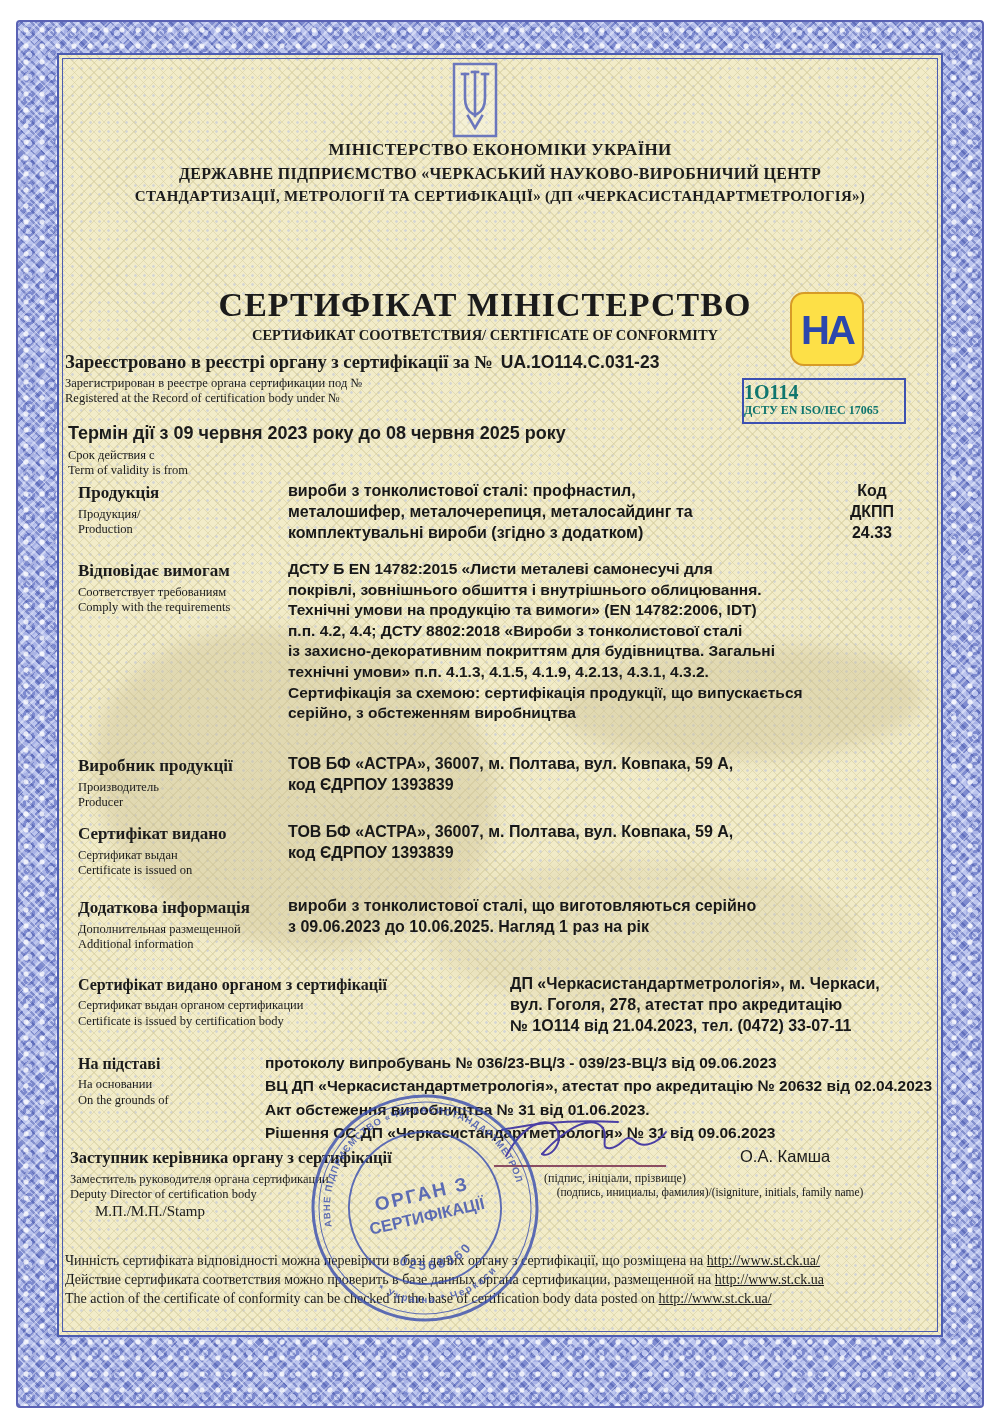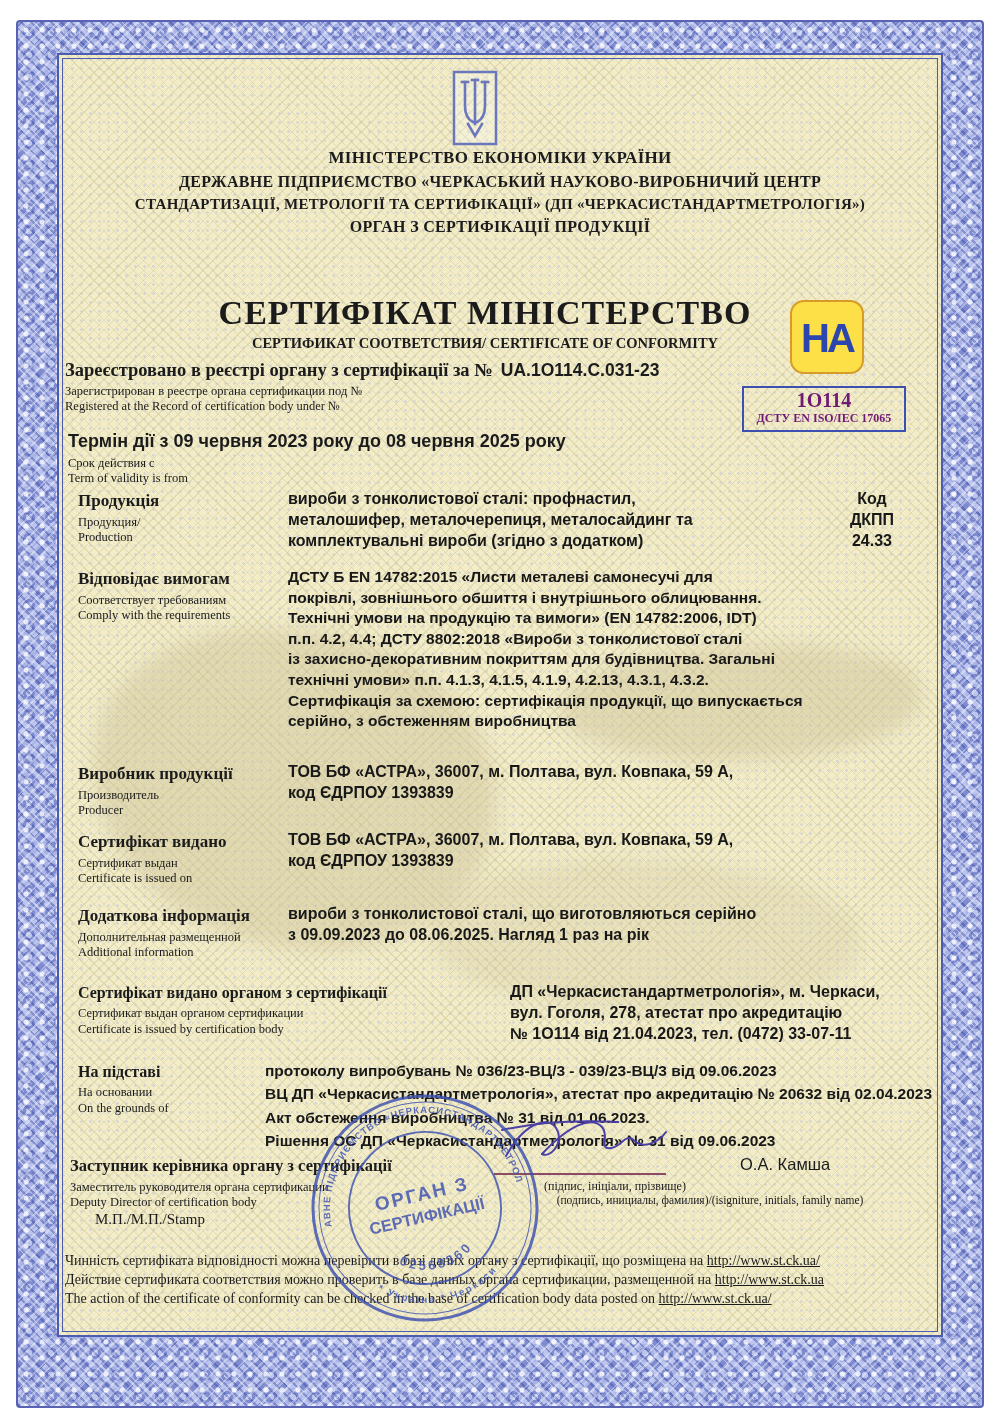--- a/index.html
+++ b/index.html
@@ -19,34 +19,34 @@
   .paper{position:absolute;left:57px;top:53px;right:57px;bottom:77px;
     border:2px solid #4c5cb0;
     background-color:#f2ecc9;
     background-image:
       repeating-linear-gradient(45deg, rgba(213,205,158,.55) 0 1px, transparent 1px 7px),
       repeating-linear-gradient(-45deg, rgba(213,205,158,.55) 0 1px, transparent 1px 7px),
       radial-gradient(rgba(170,182,228,.4) 1px, transparent 1.6px);
     background-size:auto, auto, 9px 9px;}
   .paper-line2{position:absolute;left:62px;top:58px;right:62px;bottom:82px;border:1px solid #4c5cb0;}
   .wm{position:absolute;background:rgba(203,191,148,.42);filter:blur(9px);z-index:1;}
-  .abs{position:absolute;z-index:2;margin-top:8px;}
+  .abs{position:absolute;z-index:2;}
   .center{text-align:center;}
   .serifB{font-family:"Liberation Serif",serif;font-weight:700;}
   .sans{font-family:"Liberation Sans",sans-serif;}
   .lbl1{font:700 17px/1.15 "Liberation Serif",serif;margin-bottom:4px;}
   .lbl1s{font:700 16px/1.15 "Liberation Serif",serif;margin-bottom:4px;}
   .lbl2{font:12.5px/1.22 "Liberation Serif",serif;}
   .val{font:700 16px/1.3 "Liberation Sans",sans-serif;color:#181818;}
   .val div{white-space:nowrap;}
   .val155{font:700 15.5px/1.33 "Liberation Sans",sans-serif;color:#181818;}
   .val155 div{white-space:nowrap;}
   .ministry div{letter-spacing:.3px;}
   .url{text-decoration:underline;}
-  .codebox{border:2px solid #3c50b2;color:#701a75;text-align:center;}
+  .codebox{border:2px solid #3c50b2;color:#0f766e;text-align:left;}
   .stampWrap{position:absolute;left:295px;top:1078px;width:260px;height:260px;
              transform:rotate(-13deg);opacity:.82;z-index:4;pointer-events:none;}
   .sigsvg{position:absolute;left:498px;top:1112px;z-index:4;pointer-events:none;}
   .footline{position:absolute;left:65px;font:14px "Liberation Serif",serif;white-space:nowrap;z-index:2;}
 </style>
 </head>
 <body>
 
 <div class="page">
 
@@ -70,21 +70,20 @@
           <path d="M30 12 H36"></path>
           <path d="M20 10 H26"></path>
       </g>
     </svg>
   </div>
 
   <div class="abs center ministry" style="left:60px;right:60px;top:140px;">
     <div class="serifB" style="font-size:17px;">МІНІСТЕРСТВО ЕКОНОМІКИ УКРАЇНИ</div>
     <div class="serifB" style="font-size:16px;margin-top:5px;">ДЕРЖАВНЕ ПІДПРИЄМСТВО «ЧЕРКАСЬКИЙ НАУКОВО-ВИРОБНИЧИЙ ЦЕНТР</div>
     <div class="serifB" style="font-size:15px;margin-top:5px;">СТАНДАРТИЗАЦІЇ, МЕТРОЛОГІЇ ТА СЕРТИФІКАЦІЇ» (ДП «ЧЕРКАСИСТАНДАРТМЕТРОЛОГІЯ»)</div>
-    <div class="serifB" style="font-size:16px;margin-top:5px;">ОРГАН З СЕРТИФІКАЦІЇ ПРОДУКЦІЇ</div>
   </div>
 
   <div class="abs center" style="left:130px;top:286px;width:710px;">
     <div class="serifB" style="font-size:34px;letter-spacing:1px;">СЕРТИФІКАТ МІНІСТЕРСТВО</div>
     <div class="serifB" style="font-size:14.5px;margin-top:3px;">СЕРТИФИКАТ СООТВЕТСТВИЯ/ CERTIFICATE OF CONFORMITY</div>
   </div>
 
   <div class="abs" style="left:790px;top:292px;width:70px;height:70px;background:#fde047;border-radius:14px;border:2px solid #d79b27;display:flex;align-items:center;justify-content:center;">
     <svg width="58" height="52" viewBox="0 0 58 52">
       <text x="29" y="41" text-anchor="middle" font-family="Liberation Sans, sans-serif" font-size="40" font-weight="900" letter-spacing="-3" fill="#2b47ad">НА</text>
@@ -162,21 +161,21 @@
     <div>код ЄДРПОУ 1393839</div>
   </div>
 
   <div class="abs" style="left:78px;top:898px;">
     <div class="lbl1">Додаткова інформація</div>
     <div class="lbl2">Дополнительная размещенной</div>
     <div class="lbl2">Additional information</div>
   </div>
   <div class="abs val" style="left:288px;top:896px;">
     <div>вироби з тонколистової сталі, що виготовляються серійно</div>
-    <div>з 09.09.2023 до 08.06.2025. Нагляд 1 раз на рік</div>
+    <div>з 09.06.2023 до 10.06.2025. Нагляд 1 раз на рік</div>
   </div>
 
   <div class="abs" style="left:78px;top:976px;">
     <div class="lbl1s">Сертифікат видано органом з сертифікації</div>
     <div class="lbl2">Сертификат выдан органом сертификации</div>
     <div class="lbl2">Certificate is issued by certification body</div>
   </div>
   <div class="abs val" style="left:510px;top:974px;">
     <div>ДП «Черкасистандартметрологія», м. Черкаси,</div>
     <div>вул. Гоголя, 278, атестат про акредитацію</div>

